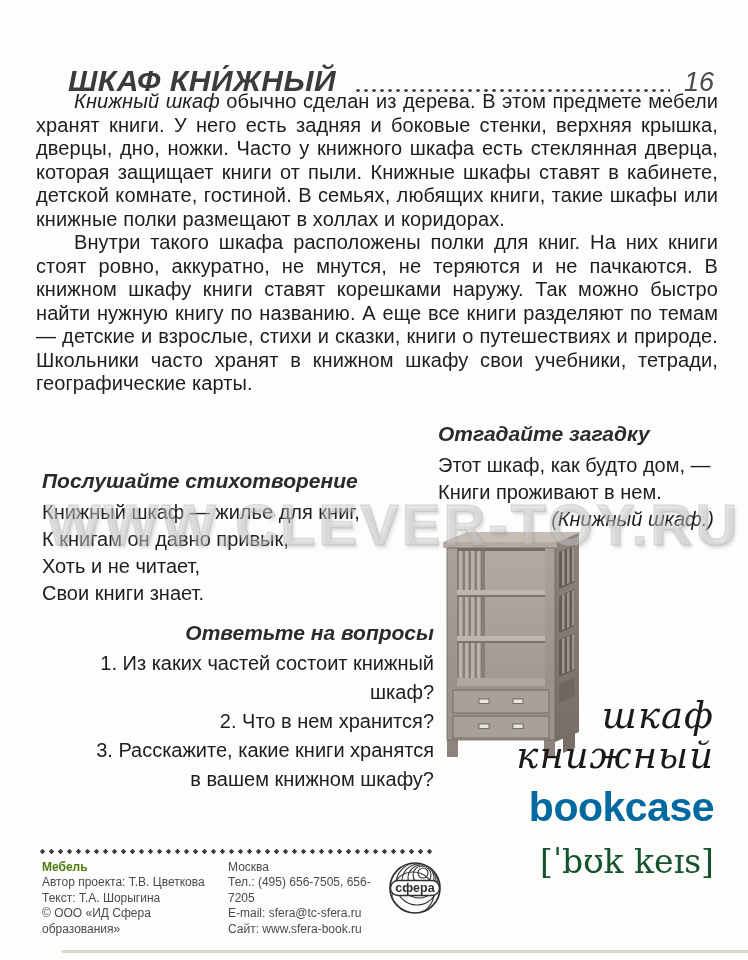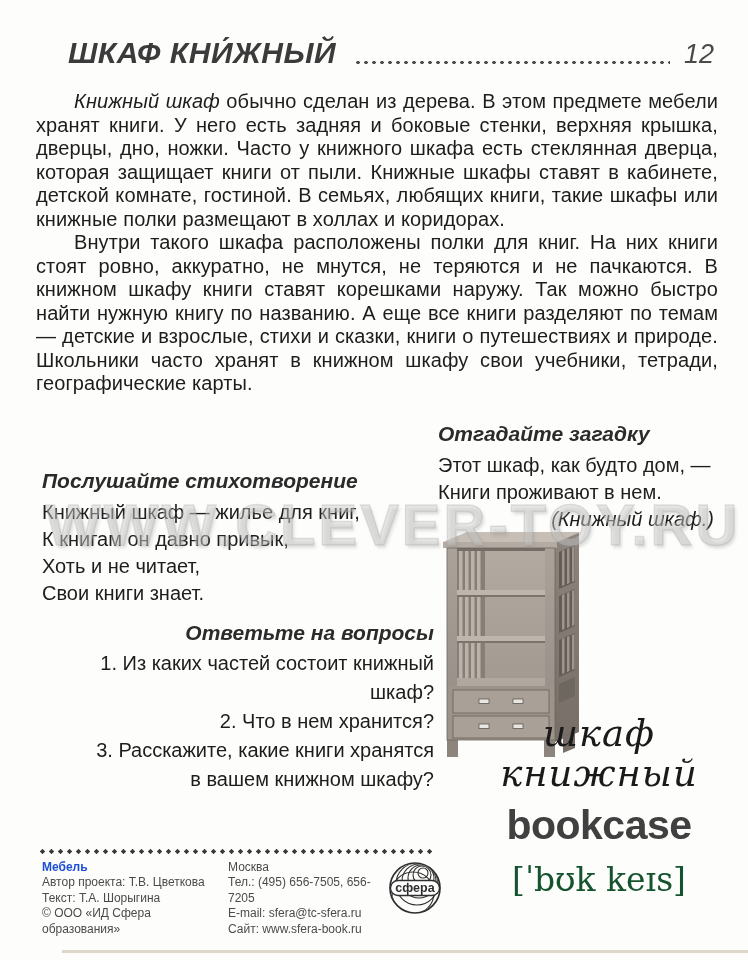--- a/index.html
+++ b/index.html
@@ -22,20 +22,21 @@
     display: flex;
     align-items: baseline;
   }
   .title {
     font-size: 30px;
     font-weight: bold;
     font-style: italic;
     letter-spacing: 0.5px;
     color: #3b3b3b;
     white-space: nowrap;
+    margin-top: 28px;
   }
   .leader {
     flex: 1;
     height: 7px;
     margin: 0 14px 0 18px;
     align-self: flex-end;
     margin-bottom: 4px;
     background-image: radial-gradient(circle, #4a4a4a 1.6px, transparent 1.9px);
     background-size: 8px 7px;
     background-repeat: repeat-x;
@@ -97,38 +98,38 @@
   
   .bookcase-fig {
     position: absolute;
     top: 524px; left: 442px;
     width: 142px; height: 242px;
   }
 
   
   .vocab {
     position: absolute;
-    top: 714px; right: 34px; width: 230px;
-    text-align: center;
+    top: 696px; right: 34px; width: 230px;
+    text-align: right;
     color: #1a1a1a;
   }
   .cursive-word {
     font-family: "DejaVu Serif", serif;
     font-style: italic;
     font-size: 37px;
     line-height: 40px;
     letter-spacing: 1px;
   }
   .english-word {
     font-size: 41px;
     font-weight: bold;
     letter-spacing: -0.5px;
     line-height: 46px;
     margin-top: 8px;
-    color: #404040;
+    color: #0369a1;
   }
   .transcription {
     font-family: "DejaVu Serif", serif;
     font-size: 33px;
     line-height: 40px;
     margin-top: 12px;
     color: #14532d;
   }
 
   
@@ -158,39 +159,39 @@
   }
   .footer-col {
     position: absolute;
     top: 860px;
     font-size: 12px;
     line-height: 15.4px;
     color: #4b4b4b;
   }
   .footer-col.col1 { left: 42px; width: 182px; }
   .footer-col.col2 { left: 228px; width: 165px; }
-  .footer-series { font-weight: bold; color: #1d4ed8; }
+  .footer-series { font-weight: bold; color: #4d7c0f; }
   .publisher-logo { position: absolute; top: 860px; left: 387px; }
 
   .bottom-edge {
     position: absolute;
     top: 950px; left: 62px; right: 0; height: 3px;
     background: #d7cfc1;
     opacity: 0.85;
   }
 </style>
 </head>
 <body>
 
 <div class="page">
 
   <div class="title-row">
     <div class="title">ШКАФ КНИ́ЖНЫЙ</div>
     <div class="leader"></div>
-    <div class="page-number">12</div>
+    <div class="page-number">16</div>
   </div>
 
   <div class="body-text">
     <p><span class="lead-italic">Книжный шкаф</span><span> обычно сделан из дерева. В этом предмете мебели хранят книги. У него есть задняя и боковые стенки, верхняя крышка, дверцы, дно, ножки. Часто у книжного шкафа есть стеклянная дверца, которая защищает книги от пыли. Книжные шкафы ставят в кабинете, детской комнате, гостиной. В семьях, любящих книги, такие шкафы или книжные полки размещают в холлах и коридорах.</span></p>
     <p>Внутри такого шкафа расположены полки для книг. На них книги стоят ровно, аккуратно, не мнутся, не теряются и не пачкаются. В книжном шкафу книги ставят корешками наружу. Так можно быстро найти нужную книгу по названию. А еще все книги разделяют по темам — детские и взрослые, стихи и сказки, книги о путешествиях и природе. Школьники часто хранят в книжном шкафу свои учебники, тетради, географические карты.</p>
   </div>
 
   <div class="poem-block">
     <div class="section-heading">Послушайте стихотворение</div>
     <div>Книжный шкаф — жилье для книг,</div>

